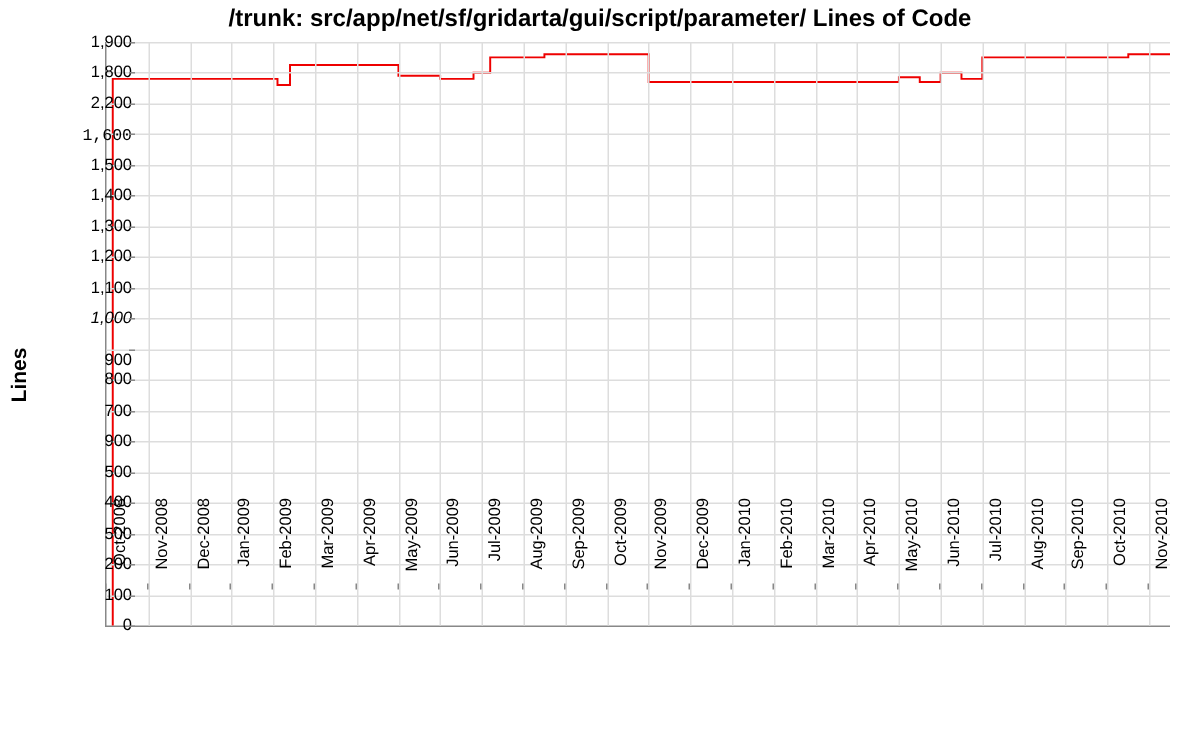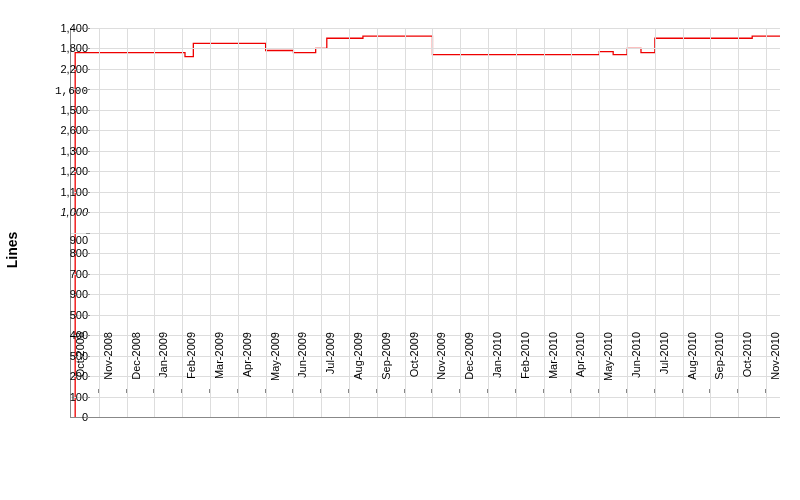--- a/index.html
+++ b/index.html
@@ -123,20 +123,21 @@
     fill: none;
     stroke: #ee0000;
     stroke-width: 1.3;
   }
 </style>
 </head>
 <body>
 
 <div class="chart-wrap">
 
+  <div class="title">/trunk: src/app/net/sf/gridarta/gui/script/parameter/ Lines of Code</div>
 
   <div class="ylabel">
     <span>Lines</span>
   </div>
 
 
   <div class="plot" id="plot">
     <svg class="line-svg" id="line-svg">
         <polyline points="4.170588235294118,389 4.170588235294118,24.56842105263155 113.99607843137254,24.56842105263155 113.99607843137254,28.663157894736855 122.3372549019608,28.663157894736855 122.3372549019608,15.35526315789474 194.62745098039218,15.35526315789474 194.62745098039218,22.521052631578925 222.4313725490196,22.521052631578925 222.4313725490196,24.56842105263155 244.6745098039216,24.56842105263155 244.6745098039216,20.473684210526358 255.79607843137254,20.473684210526358 255.79607843137254,10.236842105263122 291.94117647058823,10.236842105263122 291.94117647058823,8.189473684210498 361.45098039215685,8.189473684210498 361.45098039215685,26.61578947368423 528.2745098039215,26.61578947368423 528.2745098039215,23.544736842105237 542.1764705882352,23.544736842105237 542.1764705882352,26.61578947368423 556.0784313725491,26.61578947368423 556.0784313725491,20.473684210526358 569.9803921568628,20.473684210526358 569.9803921568628,24.56842105263155 583.8823529411765,24.56842105263155 583.8823529411765,10.236842105263122 681.1960784313726,10.236842105263122 681.1960784313726,8.189473684210498 709,8.189473684210498" stroke="#ee0000"></polyline>
       </svg>
@@ -207,31 +208,31 @@
     <div class="y-tick" style="top: 240px;">900</div>
     <div class="y-tick-mark" style="top: 232.737px;"></div>
     <div class="y-tick" style="top: 212.263px; font-style: italic;">1,000</div>
     <div class="y-tick-mark" style="top: 212.263px;"></div>
     <div class="y-tick" style="top: 191.789px;">1,100</div>
     <div class="y-tick-mark" style="top: 191.789px;"></div>
     <div class="y-tick" style="top: 171.316px;">1,200</div>
     <div class="y-tick-mark" style="top: 171.316px;"></div>
     <div class="y-tick" style="top: 150.842px;">1,300</div>
     <div class="y-tick-mark" style="top: 150.842px;"></div>
-    <div class="y-tick" style="top: 130.368px;">2,600</div>
+    <div class="y-tick" style="top: 130.368px;">1,400</div>
     <div class="y-tick-mark" style="top: 130.368px;"></div>
     <div class="y-tick" style="top: 109.895px;">1,500</div>
     <div class="y-tick-mark" style="top: 109.895px;"></div>
     <div class="y-tick" style="top: 91px; font-family: Liberation Mono, monospace;">1,600</div>
     <div class="y-tick-mark" style="top: 89.4211px;"></div>
     <div class="y-tick" style="top: 68.9474px;">2,200</div>
     <div class="y-tick-mark" style="top: 68.9474px;"></div>
     <div class="y-tick" style="top: 48.4737px;">1,800</div>
     <div class="y-tick-mark" style="top: 48.4737px;"></div>
-    <div class="y-tick" style="top: 28px;">1,400</div>
+    <div class="y-tick" style="top: 28px;">1,900</div>
     <div class="y-tick-mark" style="top: 28px;"></div>
     <div class="x-tick" style="left: 74px;">Oct-2008</div>
     <div class="x-tick-mark" style="left: 70px;"></div>
     <div class="x-tick" style="left: 101.804px;">Nov-2008</div>
     <div class="x-tick-mark" style="left: 97.8039px;"></div>
     <div class="x-tick" style="left: 129.608px;">Dec-2008</div>
     <div class="x-tick-mark" style="left: 125.608px;"></div>
     <div class="x-tick" style="left: 157.412px;">Jan-2009</div>
     <div class="x-tick-mark" style="left: 153.412px;"></div>
     <div class="x-tick" style="left: 185.216px;">Feb-2009</div>

